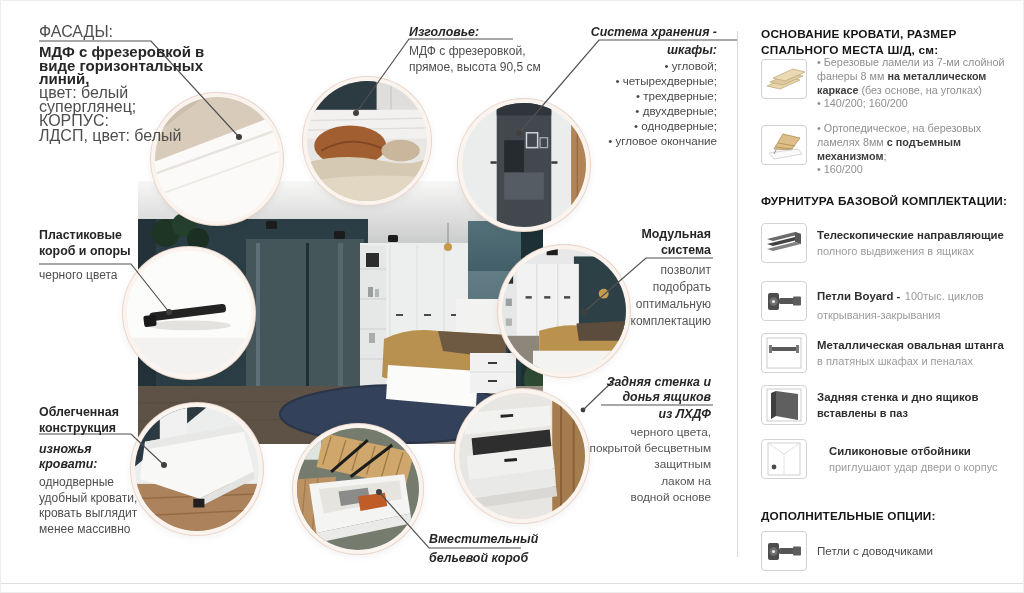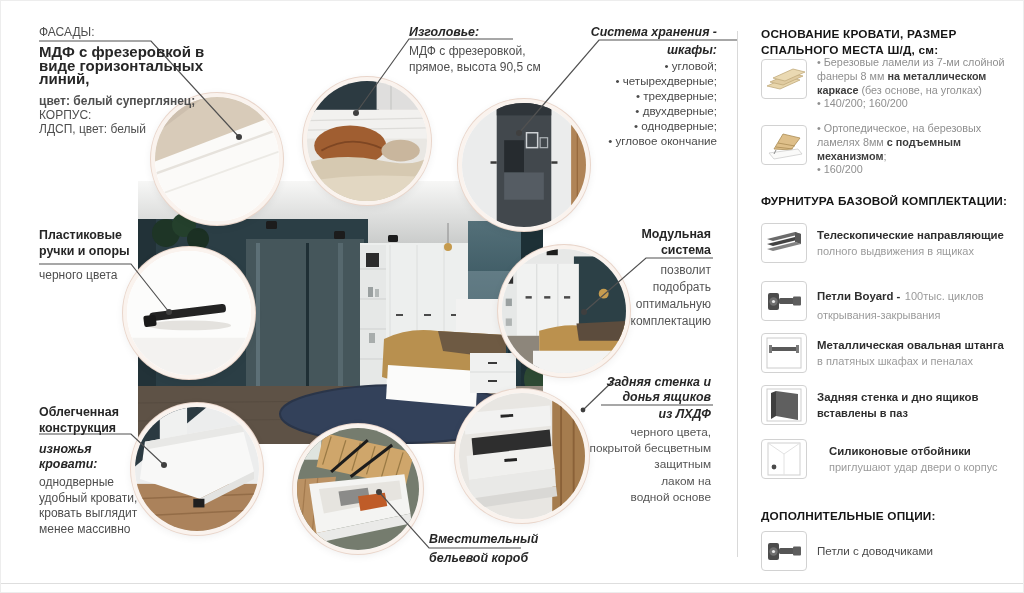--- a/index.html
+++ b/index.html
@@ -4,21 +4,21 @@
 <style>
   html,body{margin:0;padding:0;background:#fff;}
   .page{position:relative;width:1024px;height:593px;background:#fff;overflow:hidden;
         font-family:"Liberation Sans","DejaVu Sans",sans-serif;border:1px solid #ededed;box-sizing:border-box;}
   
   .ann{position:absolute;z-index:4;}
   .ar{text-align:right;}
   .tb{font-weight:bold;color:#262626;font-size:15px;line-height:13.5px;}
   .tb16{font-weight:bold;color:#262626;font-size:12.4px;line-height:16px;}
   .tb15{font-weight:bold;color:#262626;font-size:12.4px;line-height:15px;font-style:italic;}
-  .tr{color:#4e4e4e;font-size:12px;line-height:14.3px;}
+  .tr{color:#4e4e4e;font-size:16px;line-height:14.3px;}
   .tr15{color:#4e4e4e;font-size:12px;line-height:15.5px;}
   .tr16{color:#555;font-size:11.8px;line-height:16.2px;}
   .tr17{color:#555;font-size:12px;line-height:17px;}
   .li{color:#4a4a4a;font-size:11.6px;line-height:15.1px;}
   .li::before{content:"• ";}
   
   .sb{position:absolute;z-index:4;}
   .sb-h{font-weight:bold;color:#151515;font-size:11.8px;line-height:16px;letter-spacing:.2px;}
   .icon-box{position:absolute;width:46px;height:40px;border:1px solid #d2d2d2;border-radius:4px;
             background:#fff;box-sizing:border-box;z-index:4;}
@@ -273,28 +273,28 @@
       <circle cx="582" cy="409" r="2.4"></circle>
         <circle cx="378" cy="491" r="3"></circle>
     </g>
   </svg>
 
   <div class="ann" style="left:38px;top:24px;width:170px;">
     <div class="tr">ФАСАДЫ:</div>
     <div class="tb" style="margin-top:6px;">МДФ с фрезеровкой в</div>
     <div class="tb">виде горизонтальных</div>
     <div class="tb">линий,</div>
-    <div class="tr" style="margin-top:8px;font-weight:bold;">цвет: белый суперглянец;</div>
+    <div class="tr" style="margin-top:0;">цвет: белый суперглянец;</div>
     <div class="tr">КОРПУС:</div>
     <div class="tr">ЛДСП, цвет: белый</div>
   </div>
 
   <div class="ann" style="left:38px;top:226px;width:150px;">
     <div class="tb16">Пластиковые</div>
-    <div class="tb16">ручки и опоры</div>
+    <div class="tb16">короб и опоры</div>
     <div class="tr15" style="margin-top:9px;">черного цвета</div>
   </div>
 
   <div class="ann" style="left:38px;top:403px;width:150px;">
     <div class="tb16">Облегченная</div>
     <div class="tb16">конструкция</div>
     <div class="tb15" style="margin-top:6px;">изножья</div>
     <div class="tb15">кровати:</div>
     <div class="tr15" style="margin-top:3px;">однодверные</div>
     <div class="tr15">удобный кровати,</div>

